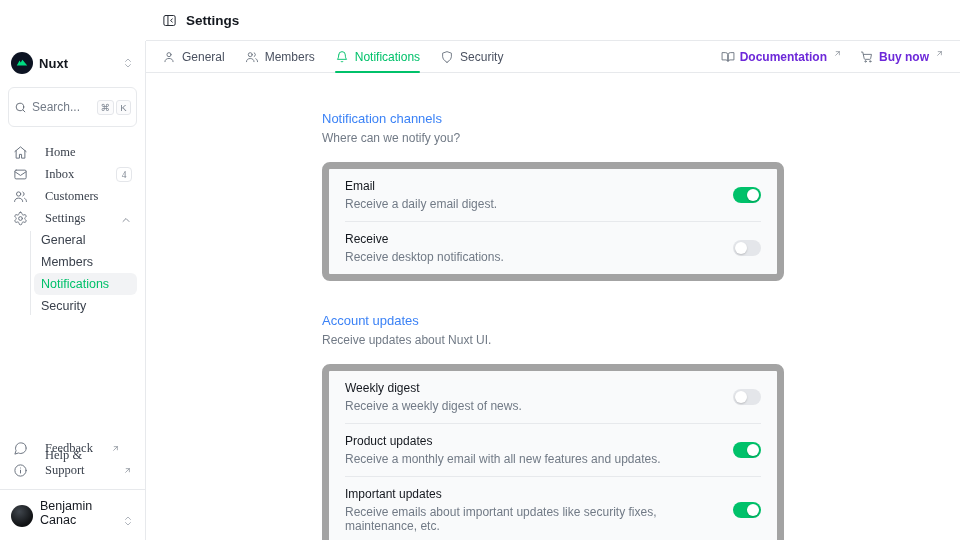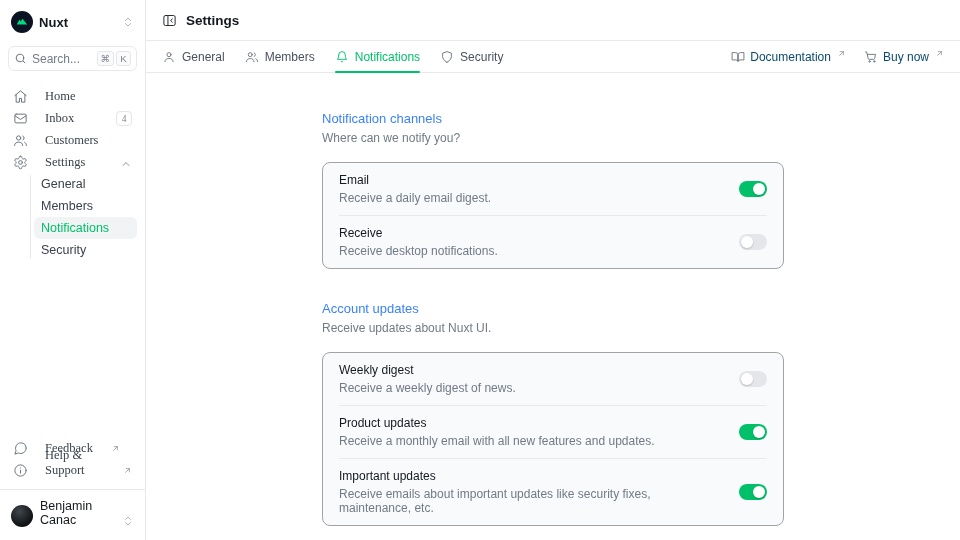--- a/index.html
+++ b/index.html
@@ -5,26 +5,26 @@
   * { box-sizing: border-box; margin: 0; padding: 0; }
   html,body { width: 960px; height: 540px; }
   body {
     font-family: "Liberation Sans", sans-serif;
     background: #fff; color: #14181f; overflow: hidden;
     -webkit-font-smoothing: antialiased;
   }
   .app { display: flex; height: 100%; }
 
   
-  .sidebar { width: 146px; min-width: 146px; border-right: 1px solid #e7e9ec; display: flex; flex-direction: column; padding: 8px; }
+  .sidebar { width: 146px; min-width: 146px; border-right: 1px solid #e7e9ec; display: flex; flex-direction: column; padding: 8px; margin-top: 41px; }
   .team { display: flex; align-items: center; gap: 6px; padding: 3px 3px; border-radius: 6px; cursor: pointer; }
   .team-logo { width: 22px; height: 22px; border-radius: 50%; display: flex; align-items: center; justify-content: center; flex: none; }
   .team-name { font-size: 13px; font-weight: 700; letter-spacing: .1px; }
   .chev { margin-left: auto; color: #9aa1ab; display: flex; }
-  .searchbox { display: flex; align-items: center; gap: 5px; margin: 10px 0 6px; padding: 4px 5px; border: 1px solid #e7e9ec; border-radius: 6px; color: #737b87; font-size: 12px; height: 25px; cursor: pointer; background: #fff; }
+  .searchbox { display: flex; align-items: center; gap: 5px; margin: 10px 0 6px; padding: 4px 5px; border: 1px solid #e7e9ec; border-radius: 6px; color: #737b87; font-size: 12px; height: 40px; cursor: pointer; background: #fff; }
   .searchbox .icon { color: #565e6a; }
   .keys { margin-left: auto; display: flex; gap: 2px; }
   .key { min-width: 15px; height: 15px; padding: 0 3px; border: 1px solid #e4e6ea; border-radius: 3px; background: #fbfbfc; color: #7c8490; font-size: 9.5px; display: flex; align-items: center; justify-content: center; }
   .nav { display: flex; flex-direction: column; margin-top: 8px; gap: 0; }
   .nav-item { display: flex; align-items: flex-end; gap: 17px; padding: 3px 5px; height: 22px; border-radius: 6px; font-size: 12.5px; color: #3a414c; cursor: pointer; font-family: Liberation Serif, serif; }
   .nav-item .icon { color: #6d7581; flex: none; }
   .badge { margin-left: auto; min-width: 16px; height: 15px; padding: 0 3px; border: 1px solid #e4e6ea; border-radius: 4px; font-size: 9.5px; color: #7c8490; display: flex; align-items: center; justify-content: center; background: #fff; }
   .sub { position: relative; margin-left: 22px; display: flex; flex-direction: column; }
   .sub::before { content: ""; position: absolute; left: 0; top: 2px; bottom: 2px; width: 1px; background: #e7e9ec; }
   .sub-item { display: flex; align-items: center; height: 22px; margin-left: 4px; padding: 0 7px; border-radius: 6px; font-size: 12.5px; color: #3a414c; cursor: pointer; }
@@ -41,29 +41,29 @@
   .main-header { height: 41px; min-height: 41px; border-bottom: 1px solid #e7e9ec; display: flex; align-items: center; gap: 9px; padding: 0 16px; }
   .panel-btn { color: #272c35; display: flex; cursor: pointer; }
   .page-title { font-size: 13.5px; font-weight: 700; }
   .tabs-row { height: 32px; min-height: 32px; border-bottom: 1px solid #e7e9ec; display: flex; align-items: center; padding: 0 16px; }
   .tabs { display: flex; align-items: stretch; gap: 20px; height: 100%; }
   .tab { display: flex; align-items: center; gap: 6px; font-size: 12px; font-weight: 500; color: #4a5160; position: relative; cursor: pointer; }
   .tab .icon { color: #6d7581; }
   .tab.active, .tab.active .icon { color: var(--primary); }
   .tab.active::after { content: ""; position: absolute; left: 0; right: 0; bottom: -1px; height: 2px; background: var(--primary); border-radius: 1px; }
   .header-links { margin-left: auto; display: flex; gap: 18px; }
-  .hlink { display: flex; align-items: center; gap: 5px; font-size: 12px; font-weight: 400; color: #0c4a6e; cursor: pointer; justify-content: center; }
+  .hlink { display: flex; align-items: center; gap: 5px; font-size: 12px; font-weight: 700; color: #6d28d9; cursor: pointer; justify-content: center; }
   .hlink .icon { color: #6d7581; }
 
   
   .content { flex: 1; overflow: hidden; }
   .container { width: 462px; margin: 0 auto; padding-top: 38px; }
   .sec-title { font-size: 13px; font-weight: 400; color: #3b82f6; margin-bottom: 5px; }
   .sec-desc { font-size: 12px; color: #717a86; margin-bottom: 17px; }
-  .card { background: #f9fafb; border: 1px solid #a3a3a3; border-radius: 8px; margin-bottom: 32px; }
+  .card { background: #f9fafb; border: 7px solid #a3a3a3; border-radius: 8px; margin-bottom: 32px; }
   .row { display: flex; align-items: center; padding: 10px 16px; }
   .row-text { flex: 1; padding-right: 24px; }
   .row-title { font-size: 12px; font-weight: 500; color: #14181f; }
   .row-desc { font-size: 12px; color: #717a86; margin-top: 4px; }
   .divider { height: 1px; background: #e7e9ec; margin: 0 16px; }
   .toggle { margin-left: auto; width: 28px; height: 16px; border-radius: 99px; position: relative; cursor: pointer; flex: none; }
   .toggle .knob { position: absolute; top: 2px; width: 12px; height: 12px; border-radius: 50%; background: #fff; box-shadow: 0 1px 2px rgba(0,0,0,.18); }
   .toggle.on { background: var(--primary); }
   .toggle.on .knob { right: 2px; }
   .toggle.off { background: #e4e6ea; }

